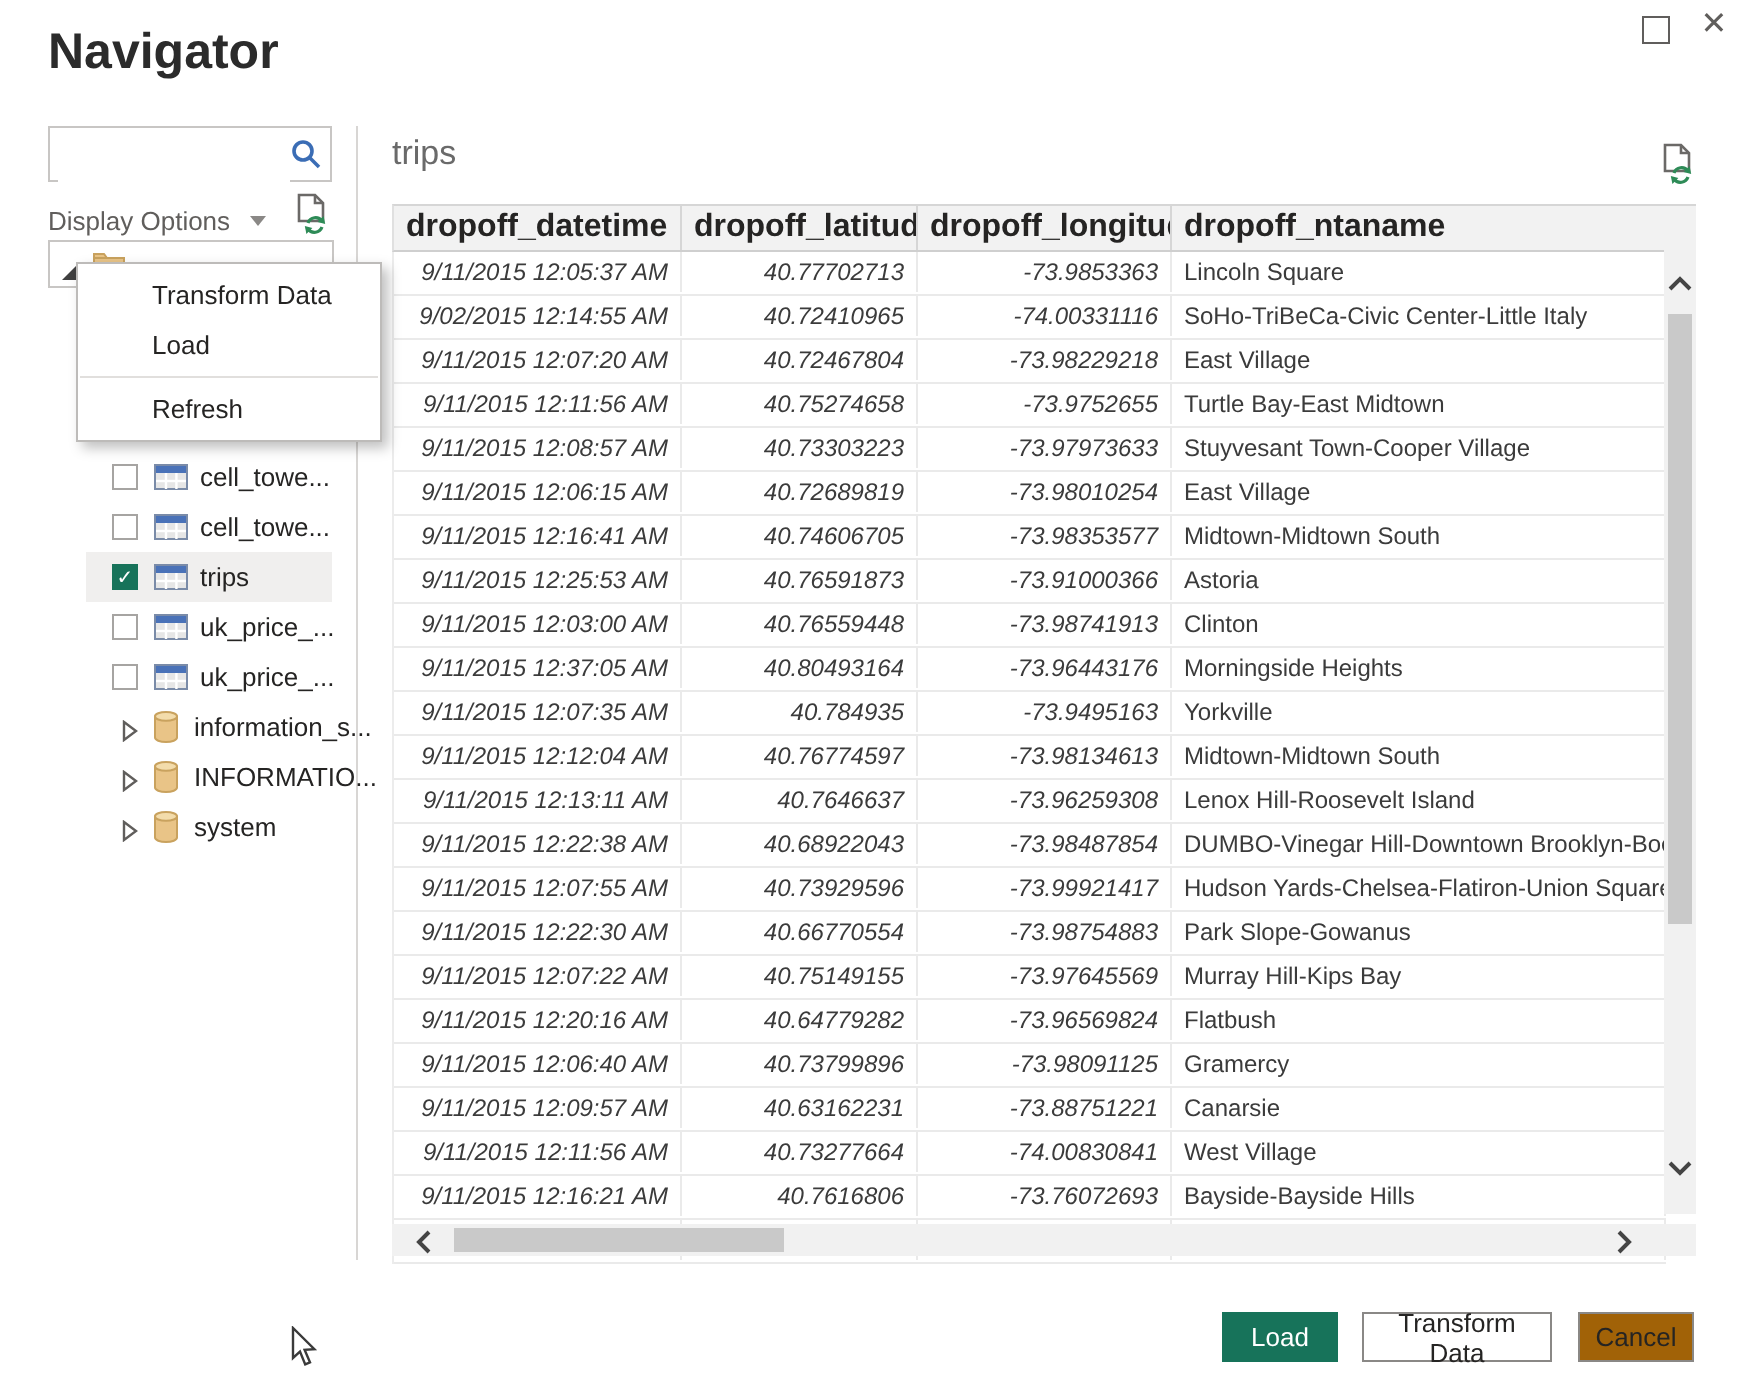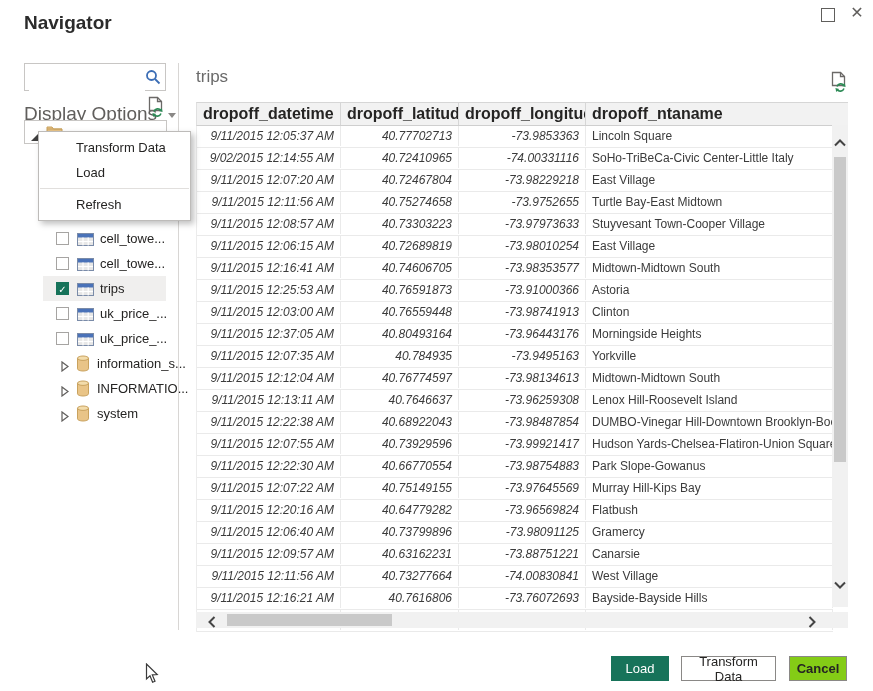--- a/index.html
+++ b/index.html
@@ -5,29 +5,29 @@
   html,body{margin:0;padding:0;}
   body{
     width:873px;height:691px;position:relative;background:#fff;
     font-family:"Liberation Sans","DejaVu Sans",sans-serif;
     color:#252423;overflow:hidden;
     --accent:#17735a; --tbl-blue:#4a72b8;
   }
   .abs{position:absolute;}
 
   
-  .win-title{left:24px;top:12px;font-size:19px;font-weight:bold;color:#2b2b2b;}
+  .win-title{left:24px;top:12px;font-size:25px;font-weight:bold;color:#2b2b2b;}
   .btn-max{left:821px;top:8px;width:12px;height:12px;border:1.5px solid #605e5c;background:#fff;cursor:default;}
   .btn-close{left:848px;top:3px;width:18px;height:20px;font-size:16px;color:#605e5c;line-height:20px;text-align:center;}
 
   
   .search-box{left:24px;top:63px;width:142px;height:28px;border:1px solid #c8c6c4;background:#fff;box-sizing:border-box;}
   .search-box input{border:0;outline:0;width:112px;height:24px;margin:1px 0 0 4px;font-size:13px;font-family:inherit;}
   .search-glyph{position:absolute;right:4px;top:5px;}
-  .disp-opts{left:24px;top:101px;font-size:19px;color:#605e5c;}
+  .disp-opts{left:24px;top:101px;font-size:13px;color:#605e5c;}
   .disp-caret{margin-left:6px;display:inline-block;vertical-align:2px;}
   .doc-refresh-sb{left:148px;top:96px;}
   .doc-refresh-pv{left:831px;top:71px;}
   .root-node{left:24px;top:120px;width:141px;height:22px;border:1px solid #c8c6c4;background:#fff;z-index:5;}
   .root-arrow{position:absolute;left:5px;top:7px;}
   .root-folder{position:absolute;left:21px;top:3px;}
   .divider{left:178px;top:63px;width:1px;height:567px;background:#d8d6d4;}
 
   .tree-tables{left:0;top:201px;width:178px;}
   .tree-folders{left:0;top:351px;width:178px;padding-left:20px;}
@@ -72,21 +72,21 @@
   .hscroll{left:196px;top:612px;width:652px;height:16px;background:#f1f1f1;}
   .hthumb{position:absolute;left:31px;top:2px;width:165px;height:12px;background:#c9c9c9;}
   .hchev-l{position:absolute;left:12px;top:2px;}
   .hchev-r{position:absolute;right:32px;top:2px;}
 
   
   .btn{position:absolute;top:656px;height:25px;font-size:13px;font-family:inherit;cursor:default;
     display:flex;align-items:center;justify-content:center;box-sizing:border-box;}
   .btn-load{left:611px;width:58px;background:var(--accent);color:#fff;border:1px solid var(--accent);}
   .btn-transform{left:681px;width:95px;background:#fff;color:#252423;border:1px solid #8a8886;}
-  .btn-cancel{left:789px;width:58px;background:#84cc16;color:#252423;border:1px solid #8a8886;font-weight:bold;}
+  .btn-cancel{left:789px;width:58px;background:#a16207;color:#252423;border:1px solid #8a8886;}
 
   .cursor{left:145px;top:663px;z-index:99;}
 </style>
 </head>
 <body style="--accent: #17735a; --tbl-blue: #4a72b8;">
 
 <div class="abs win-title">Navigator</div>
 <div class="abs btn-max"></div>
 <div class="abs btn-close">✕</div>
 

